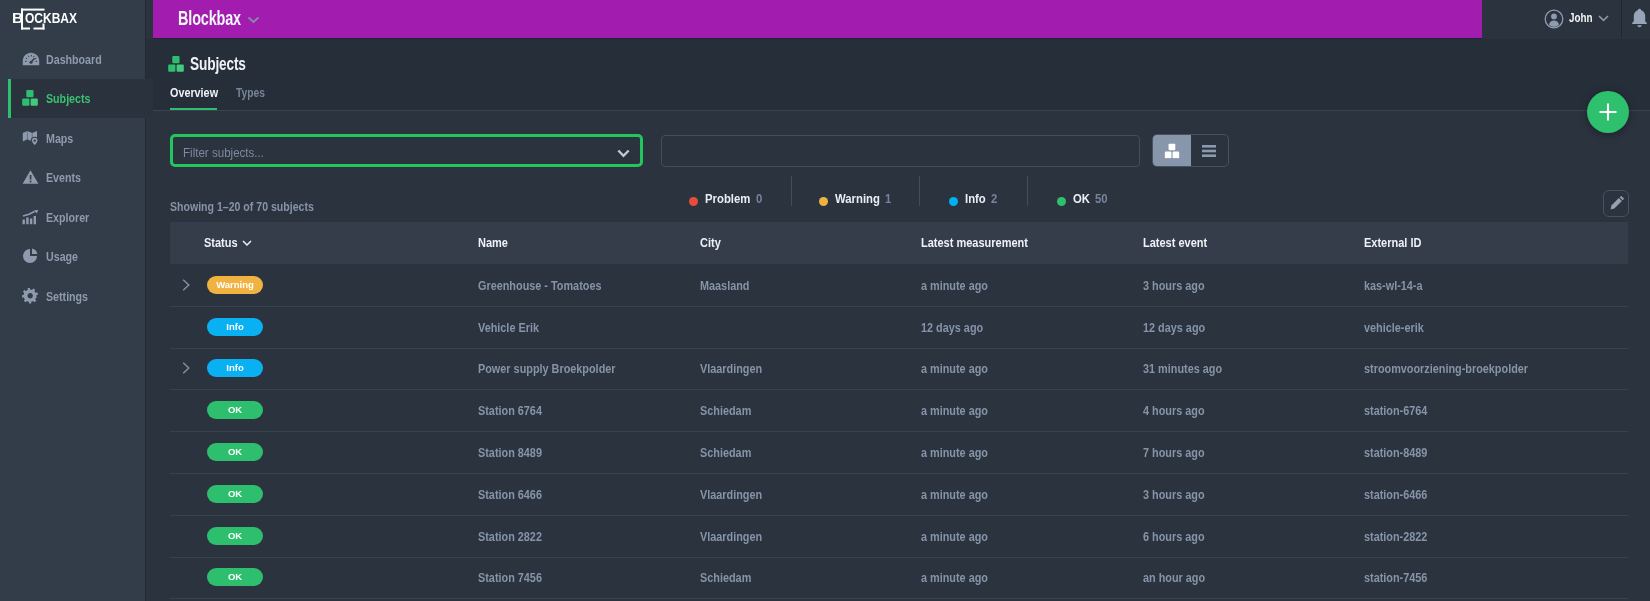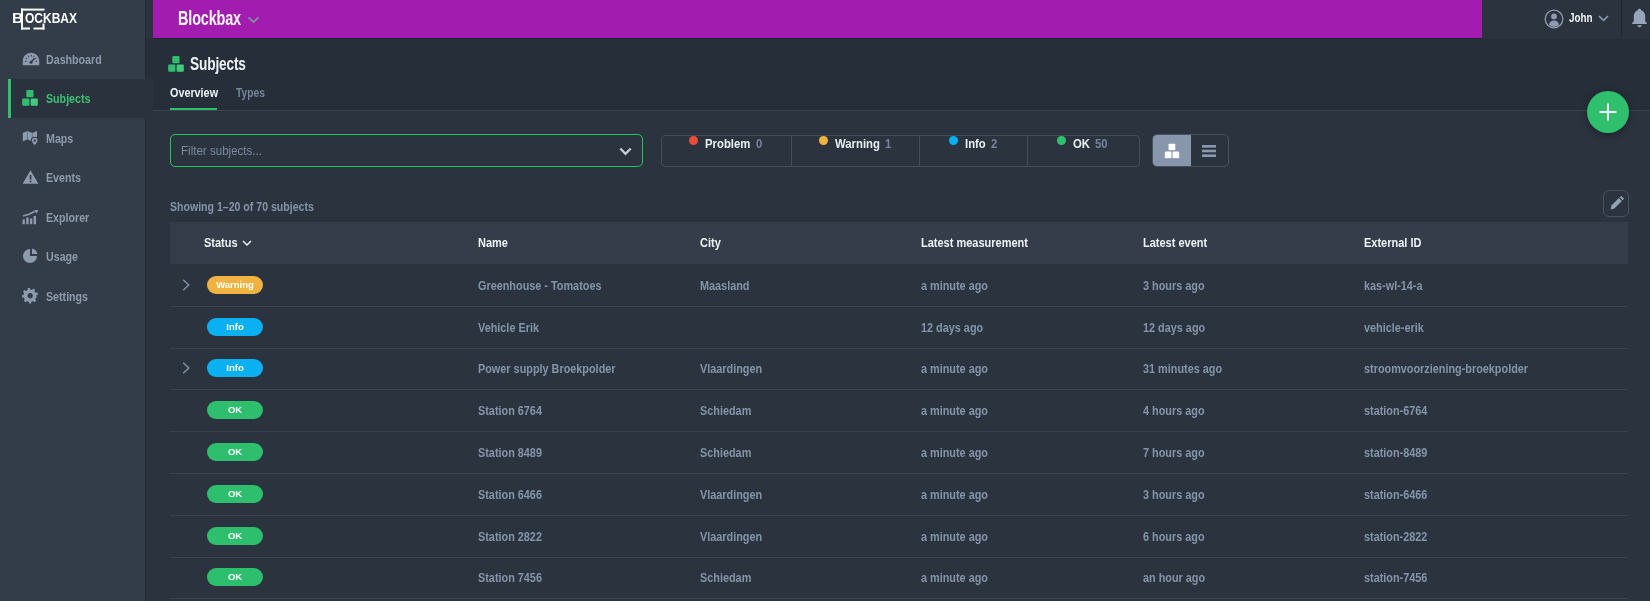--- a/index.html
+++ b/index.html
@@ -34,25 +34,25 @@
 #hband { position:absolute; left:145px; top:39px; width:1505px; height:72px; background:#262e39; border-bottom:1px solid #3a434f; }
 #h-title { position:absolute; left:45px; top:15px; font-size:18px; font-weight:700; color:#eef2f7; letter-spacing:-0.2px; transform:scaleX(0.76); transform-origin:left; }
 #h-icon { position:absolute; left:23px; top:17px; }
 .tab1 { position:absolute; left:25px; top:46px; font-size:13.5px; font-weight:700; color:#eef2f7; transform:scaleX(0.80); transform-origin:left center; }
 .tab2 { position:absolute; left:91px; top:46px; font-size:13.5px; font-weight:600; color:#77859a; transform:scaleX(0.76); transform-origin:left center; }
 #tabline { position:absolute; left:25px; top:69px; width:47px; height:2.2px; background:#2ebf6e; }
 
 
 #fab { position:absolute; left:1586.5px; top:90.5px; width:42px; height:42px; border-radius:50%; background:#2ec06d; box-shadow:0 2px 8px rgba(0,0,0,0.35); z-index:6; }
 #fab svg { position:absolute; left:12px; top:12px; }
-#finput { position:absolute; left:170px; top:134px; width:473px; height:33px; border:1px solid #22c55e; border-radius:5px; }
+#finput { position:absolute; left:170px; top:134px; width:473px; height:33px; border:3px solid #22c55e; border-radius:5px; }
 #finput .ph { position:absolute; left:10px; top:8px; font-size:13px; color:#7c8a9e; transform:scaleX(0.89); transform-origin:left center; }
 #finput svg { position:absolute; right:10px; top:12px; }
 #sgroup { position:absolute; left:661px; top:134.5px; width:479px; height:32px; border:1px solid #434e5d; border-radius:4px; display:flex; }
-#sgroup .sbtn { position:relative; height:100%; display:flex; align-items:flex-start; justify-content:center; border-right:1px solid #434e5d; }
+#sgroup .sbtn { position:relative; height:100%; display:flex; align-items:flex-end; justify-content:center; border-right:1px solid #434e5d;margin-top:40px; }
 #sgroup .sbtn:last-child { border-right:none; }
 .dot { width:9px; height:9px; border-radius:50%; margin-right:7px; }
 .sbl { font-size:13.5px; font-weight:700; color:#e9eef4; transform:scaleX(0.84); transform-origin:left center; }
 .scnt { font-size:13.5px; font-weight:600; color:#76849b; margin-left:5px; transform:scaleX(0.84); transform-origin:left center; }
 #vtoggle { position:absolute; left:1152px; top:134px; width:77px; height:33px; border:1px solid #47525f; border-radius:5px; overflow:hidden; display:flex; }
 #vt-a { width:38.5px; height:100%; background:#8896ab; position:relative; }
 #vt-b { width:38.5px; height:100%; position:relative; }
 #vtoggle svg { position:absolute; left:50%; top:50%; transform:translate(-50%,-50%); }
 
 #showing { position:absolute; left:170px; top:200px; font-size:12.5px; font-weight:600; color:#8694a8; transform:scaleX(0.845); transform-origin:left center; }

